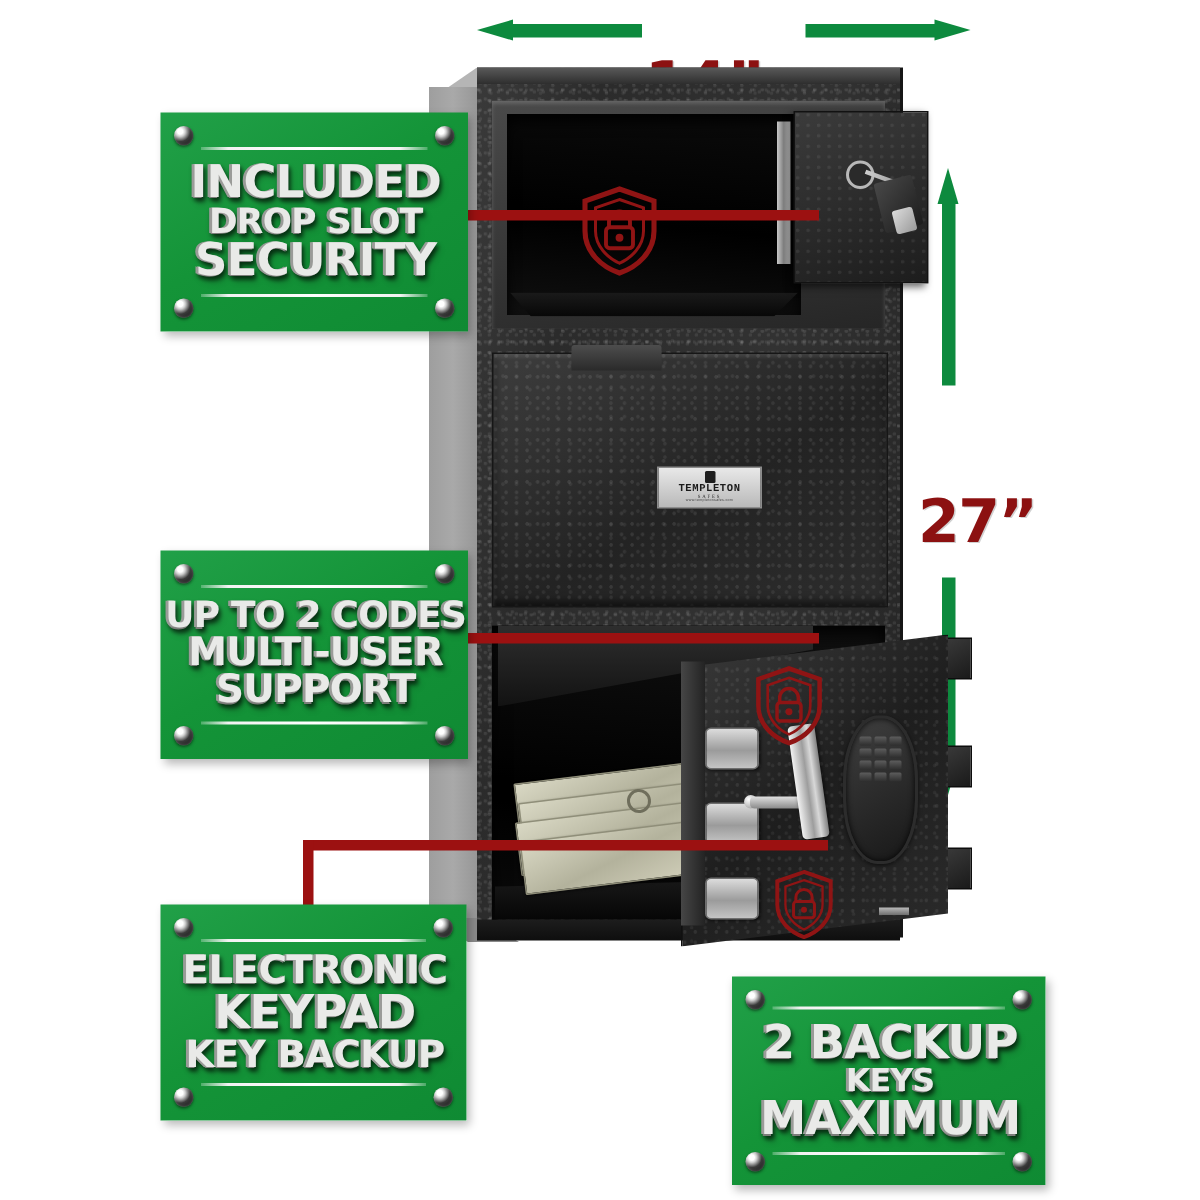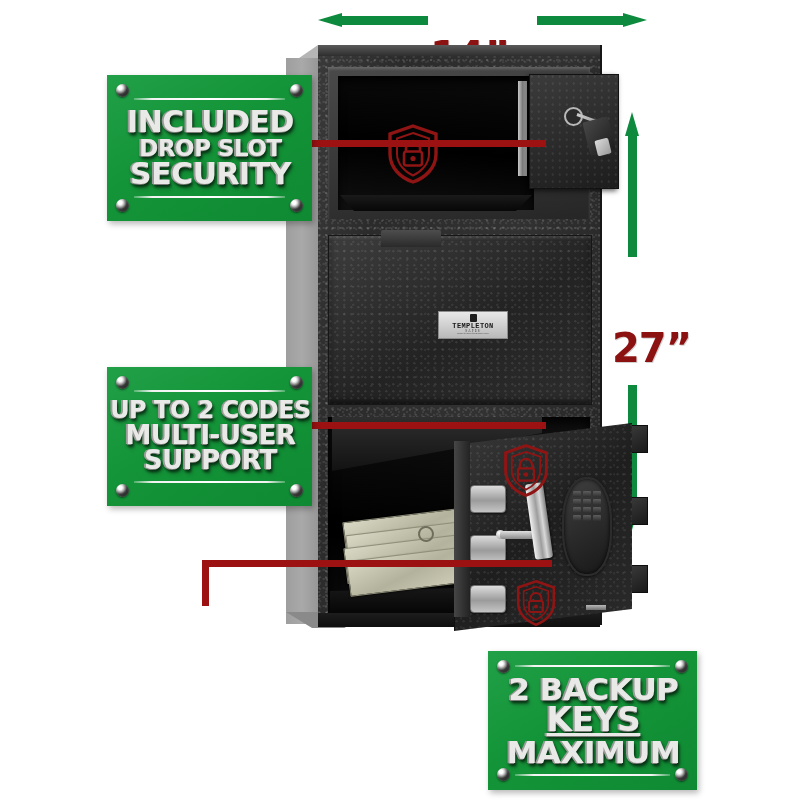--- a/index.html
+++ b/index.html
@@ -493,28 +493,41 @@
     <div class="screw br"></div>
     <div class="rule top"></div>
     <div class="lines">
       <div class="ln" style="font-size:24px;">UP TO 2 CODES</div>
       <div class="ln" style="font-size:26px;">MULTI-USER</div>
       <div class="ln" style="font-size:26px;">SUPPORT</div>
     </div>
     <div class="rule bot"></div>
   </div>
 
+  <div class="sign" id="sign-keypad">
+    <div class="screw tl"></div>
+    <div class="screw tr"></div>
+    <div class="screw bl"></div>
+    <div class="screw br"></div>
+    <div class="rule top"></div>
+    <div class="lines">
+      <div class="ln" style="font-size:26px;">ELECTRONIC</div>
+      <div class="ln" style="font-size:31px;">KEYPAD</div>
+      <div class="ln" style="font-size:25px;">KEY BACKUP</div>
+    </div>
+    <div class="rule bot"></div>
+  </div>
 
   <div class="sign" id="sign-keys">
     <div class="screw tl"></div>
     <div class="screw tr"></div>
     <div class="screw bl"></div>
     <div class="screw br"></div>
     <div class="rule top"></div>
     <div class="lines">
       <div class="ln" style="font-size:31px;">2 BACKUP</div>
-      <div class="ln" style="font-size:33px;text-decoration:underline;">KEYS</div>
+      <div class="ln" style="font-size:21px;">KEYS</div>
       <div class="ln" style="font-size:31px;">MAXIMUM</div>
     </div>
     <div class="rule bot"></div>
   </div>
 
 </div>
 
 </body></html>

